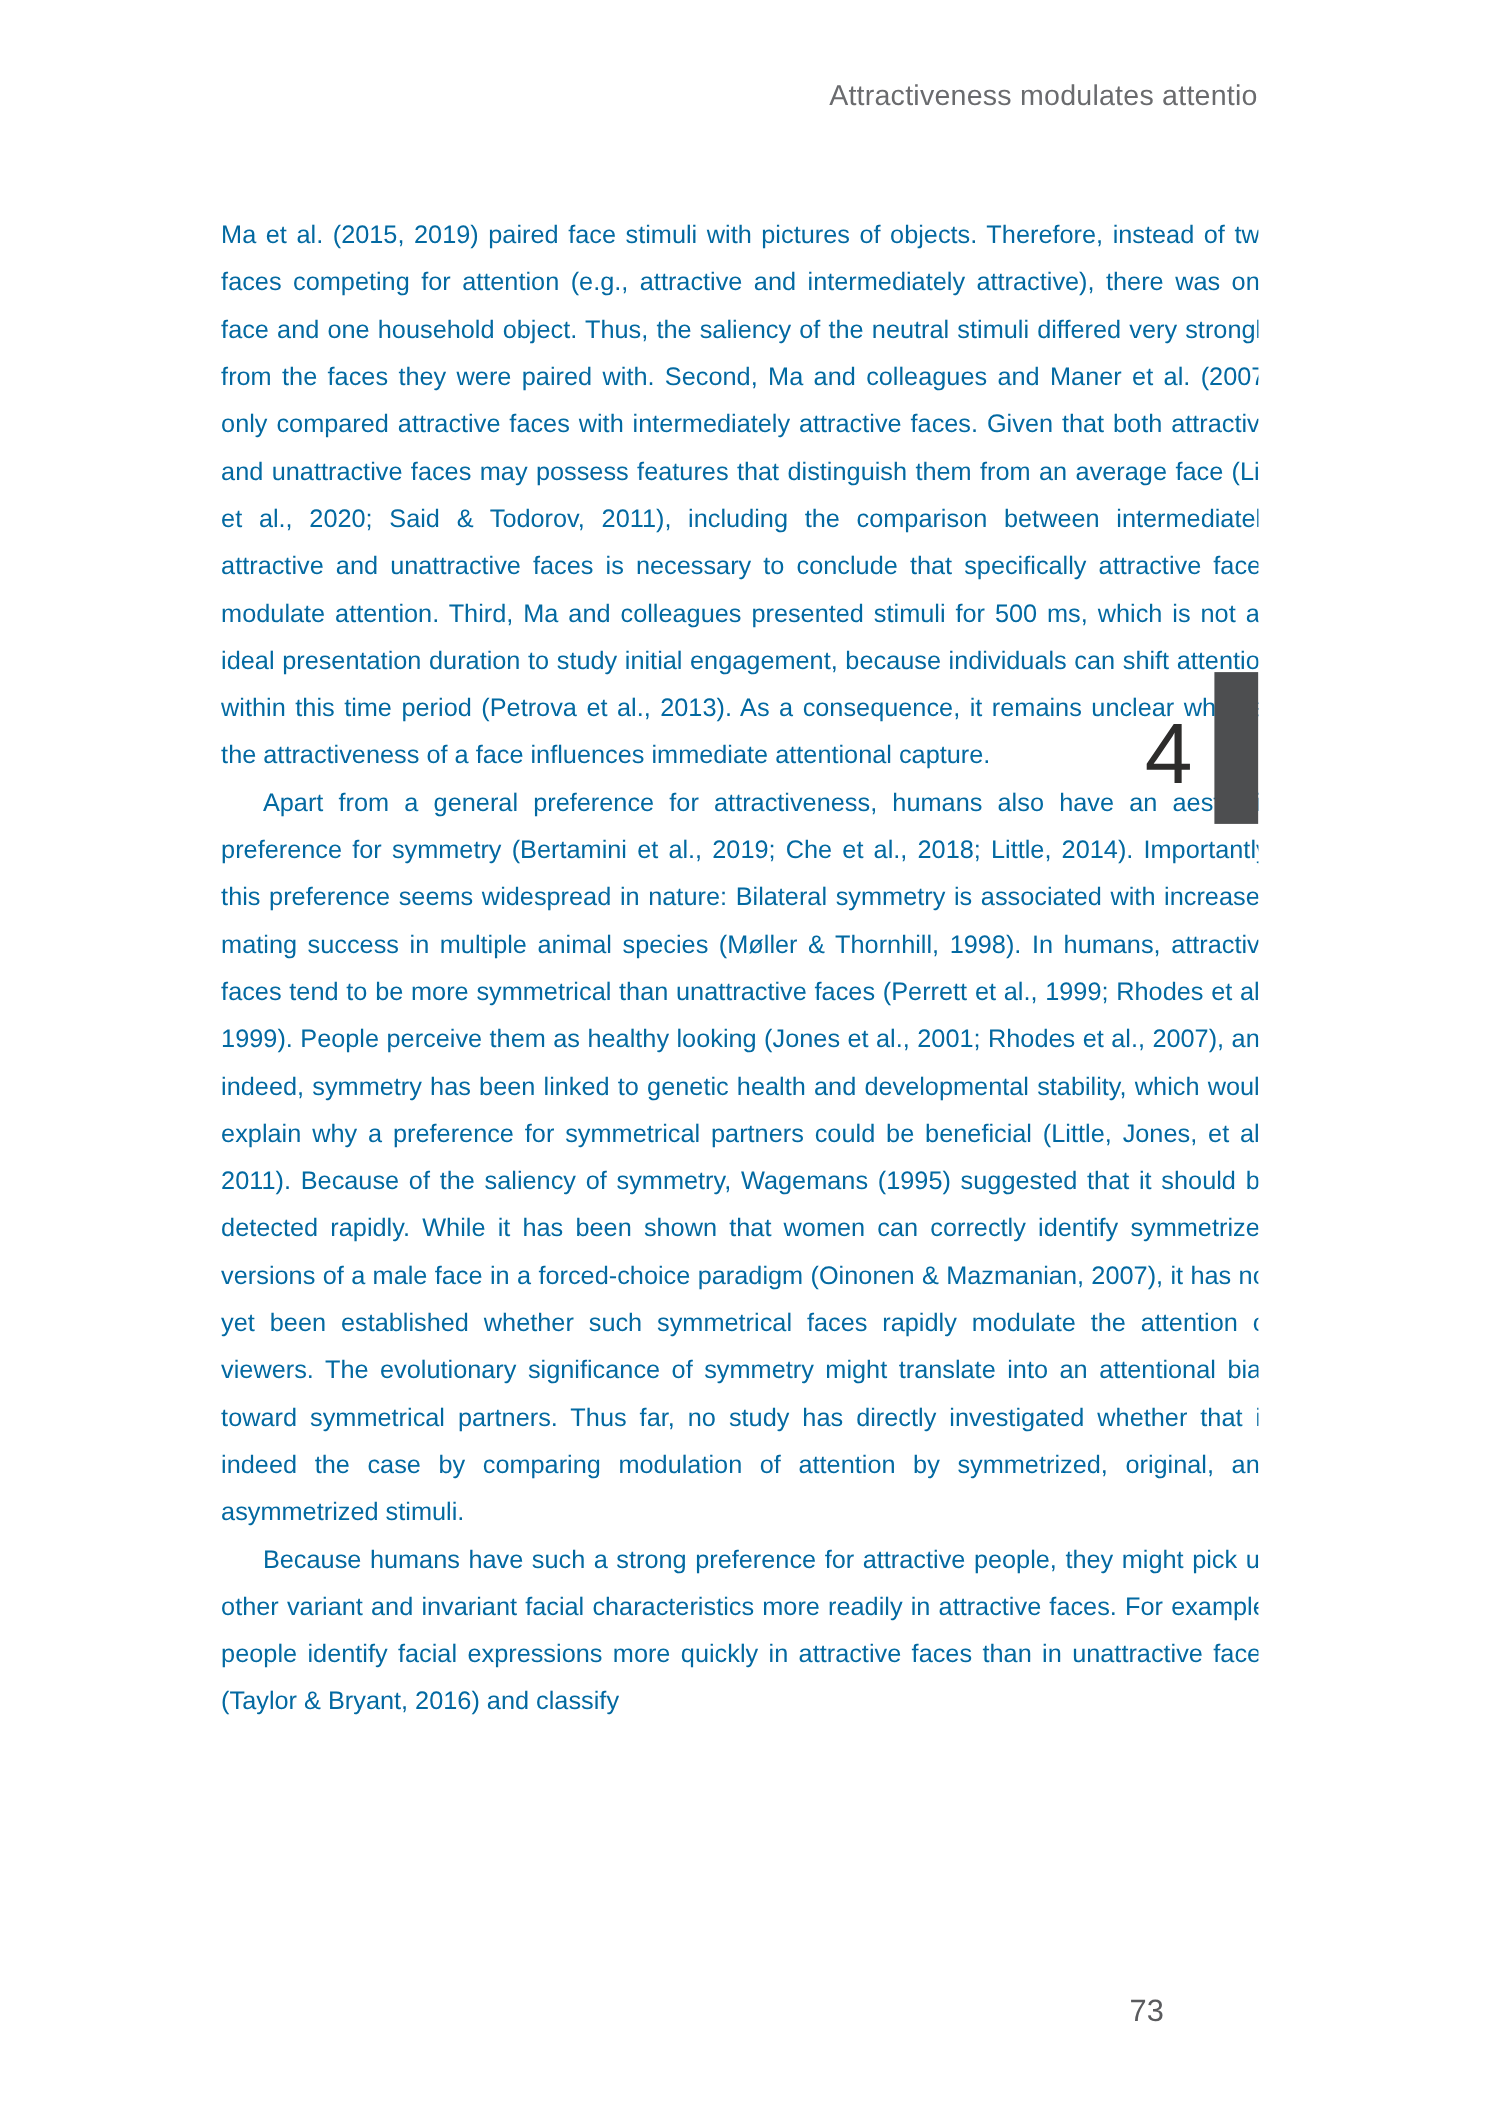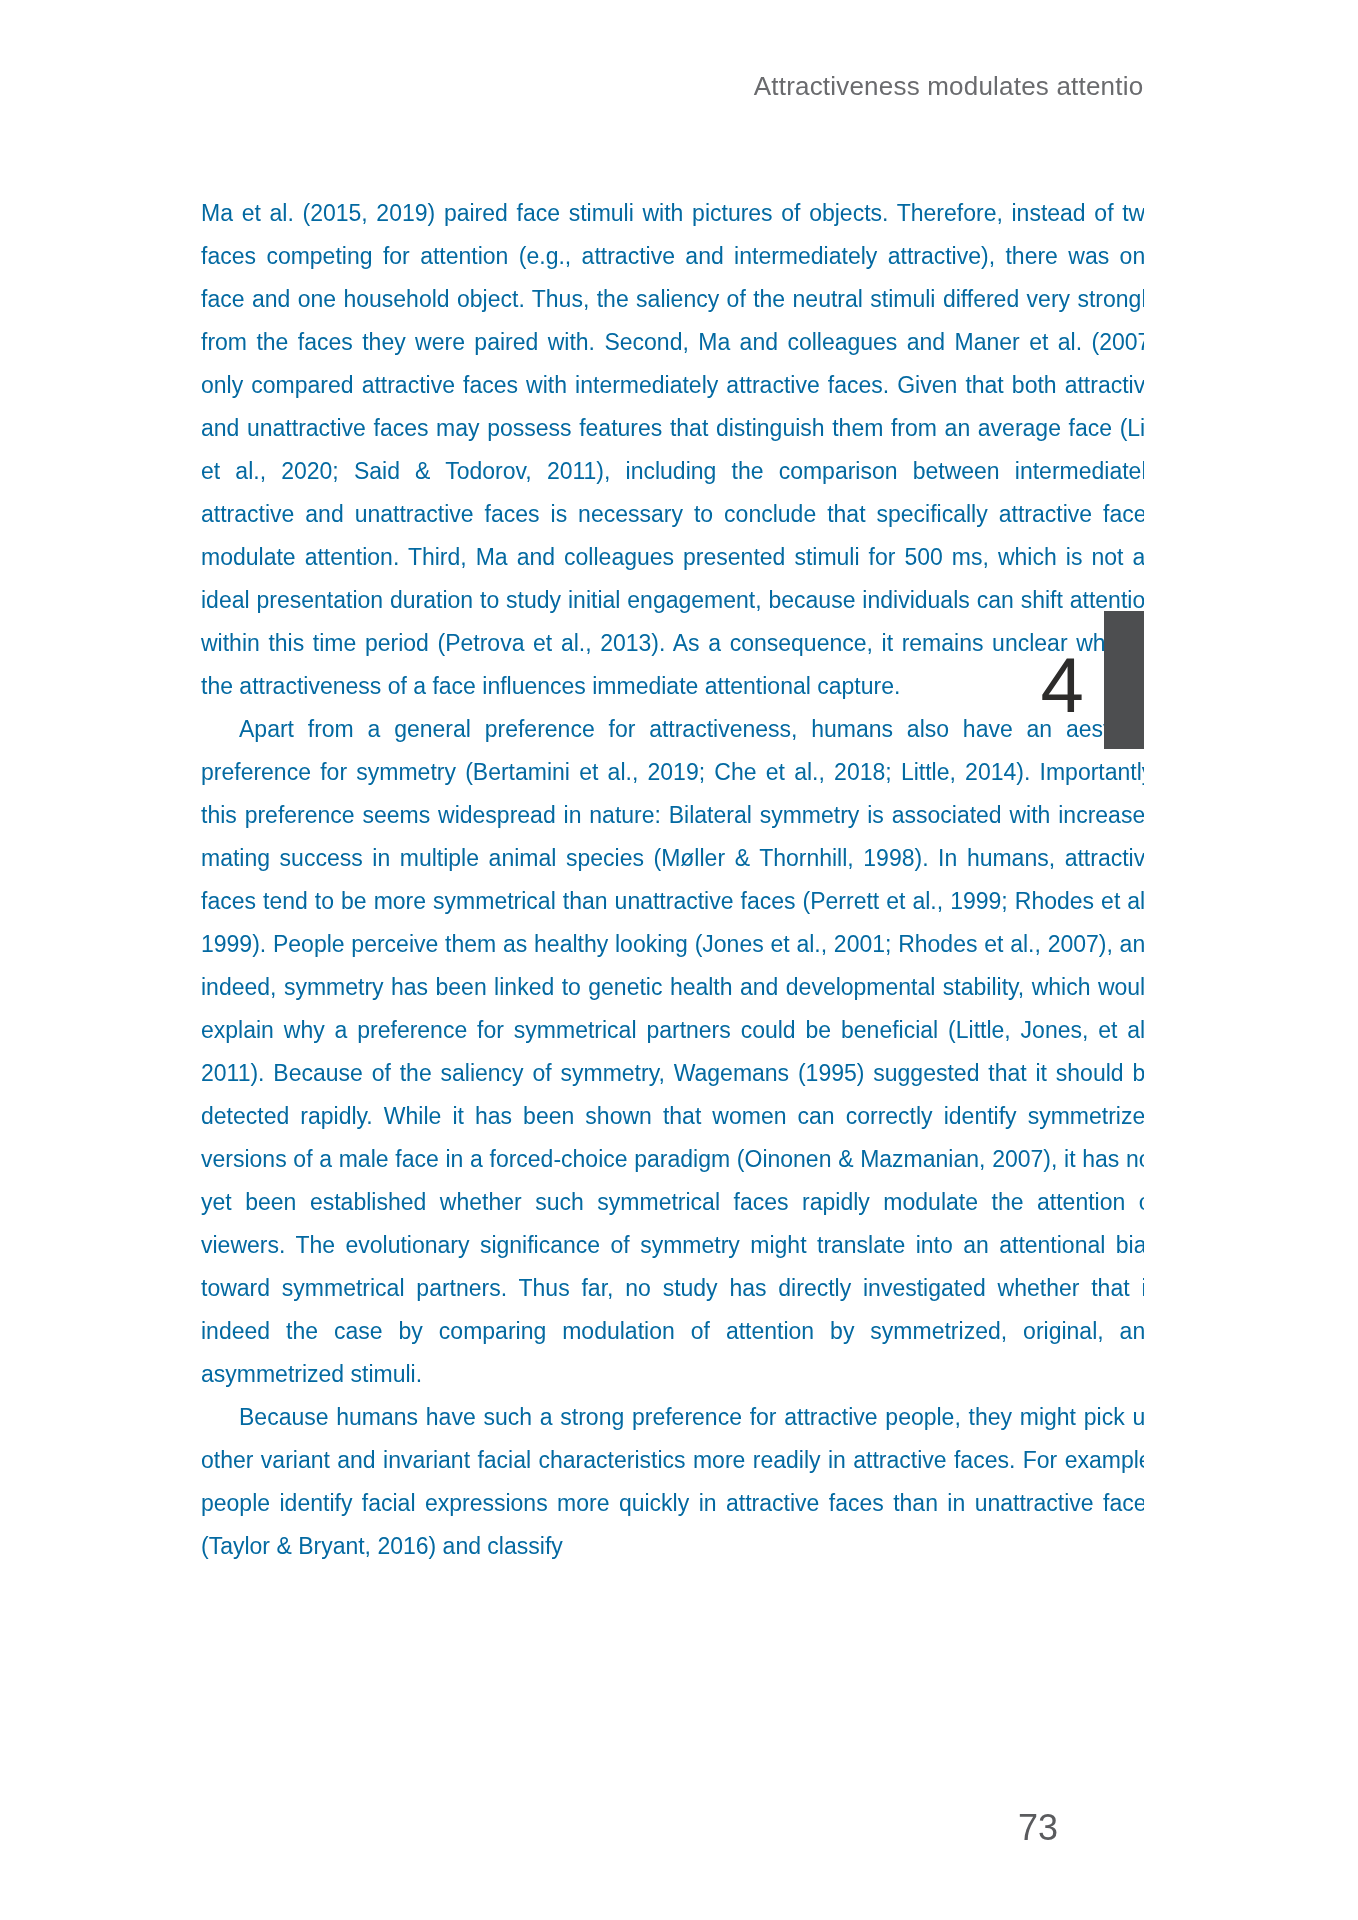--- a/index.html
+++ b/index.html
@@ -51,21 +51,21 @@
     line-height: 80px;
     font-size: 78px;
     font-weight: 200;
     color: #2d2c2b;
     text-align: right;
   }
   .page-number {
     position: absolute;
     right: 86px;
     top: 1812px;
-    font-size: 36px;
+    font-size: 28px;
     line-height: 32px;
     color: #5a5b5e;
     text-align: right;
   }
 </style>
 </head>
 <body>
 
 <div class="page">
 

